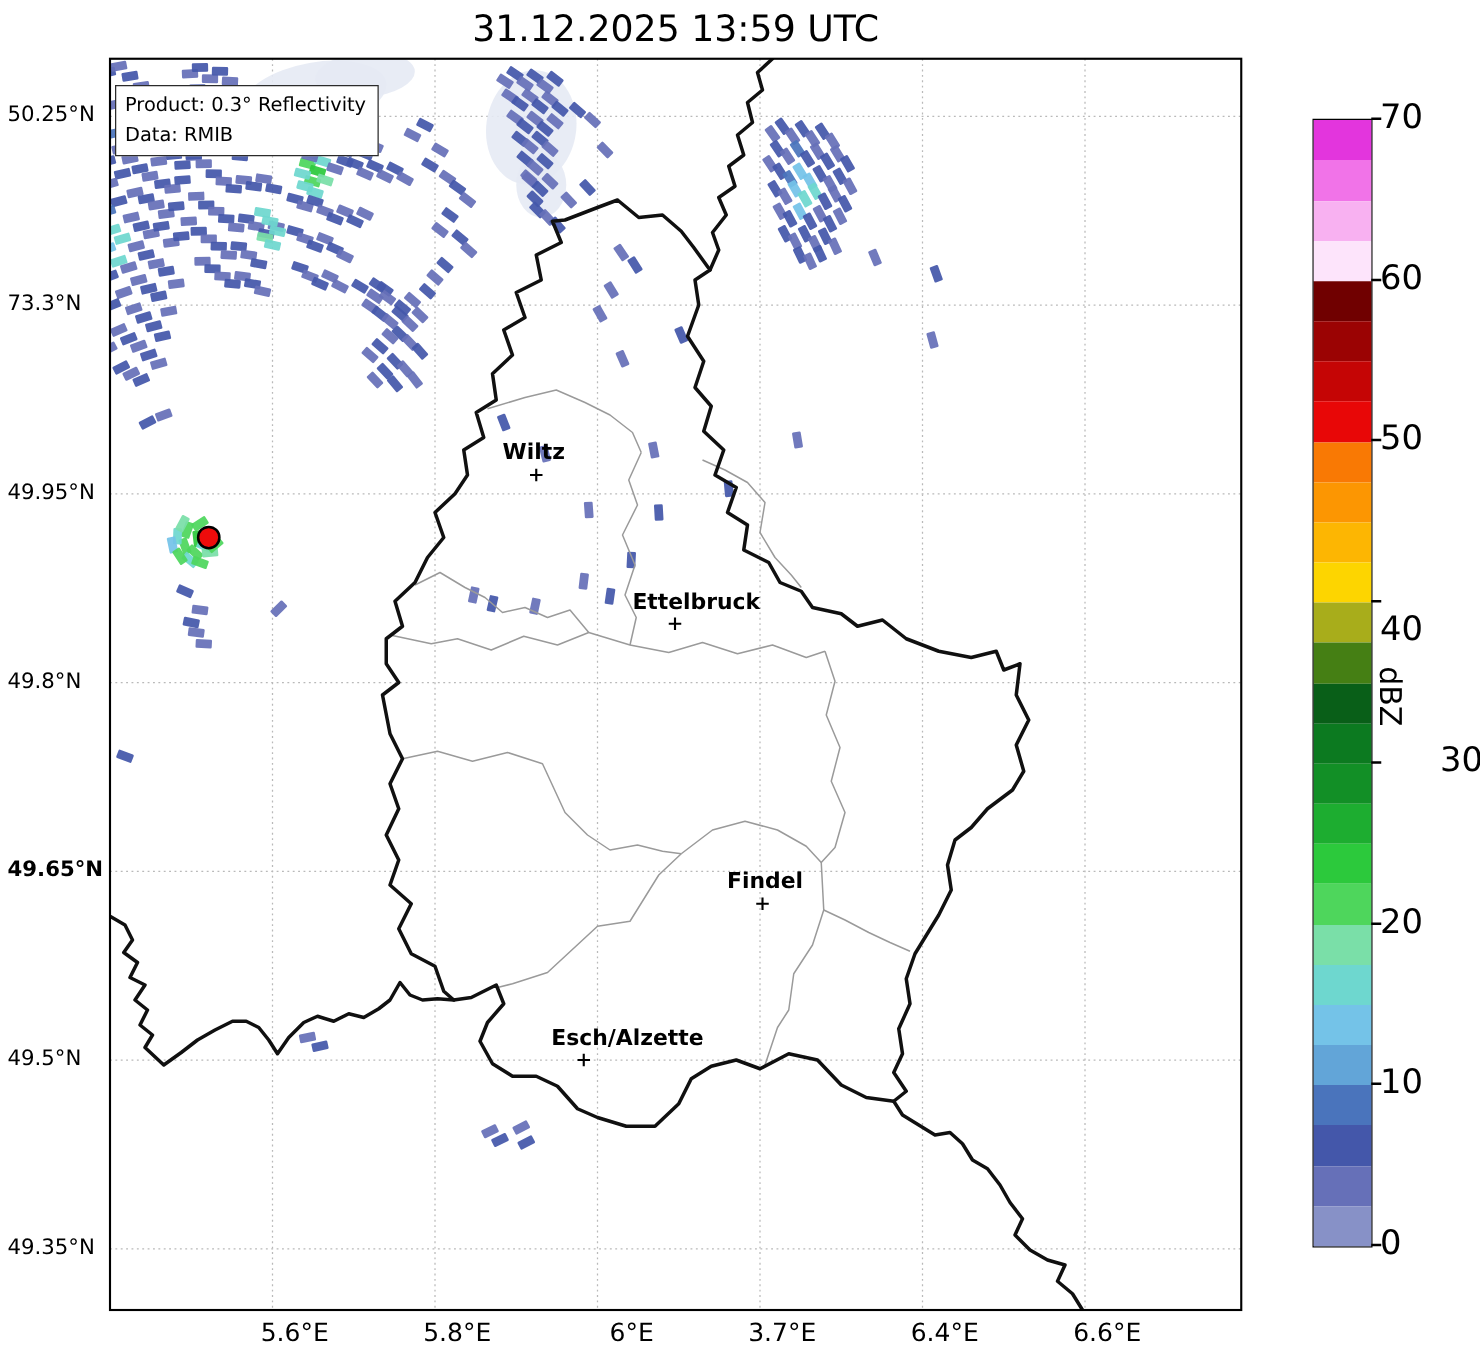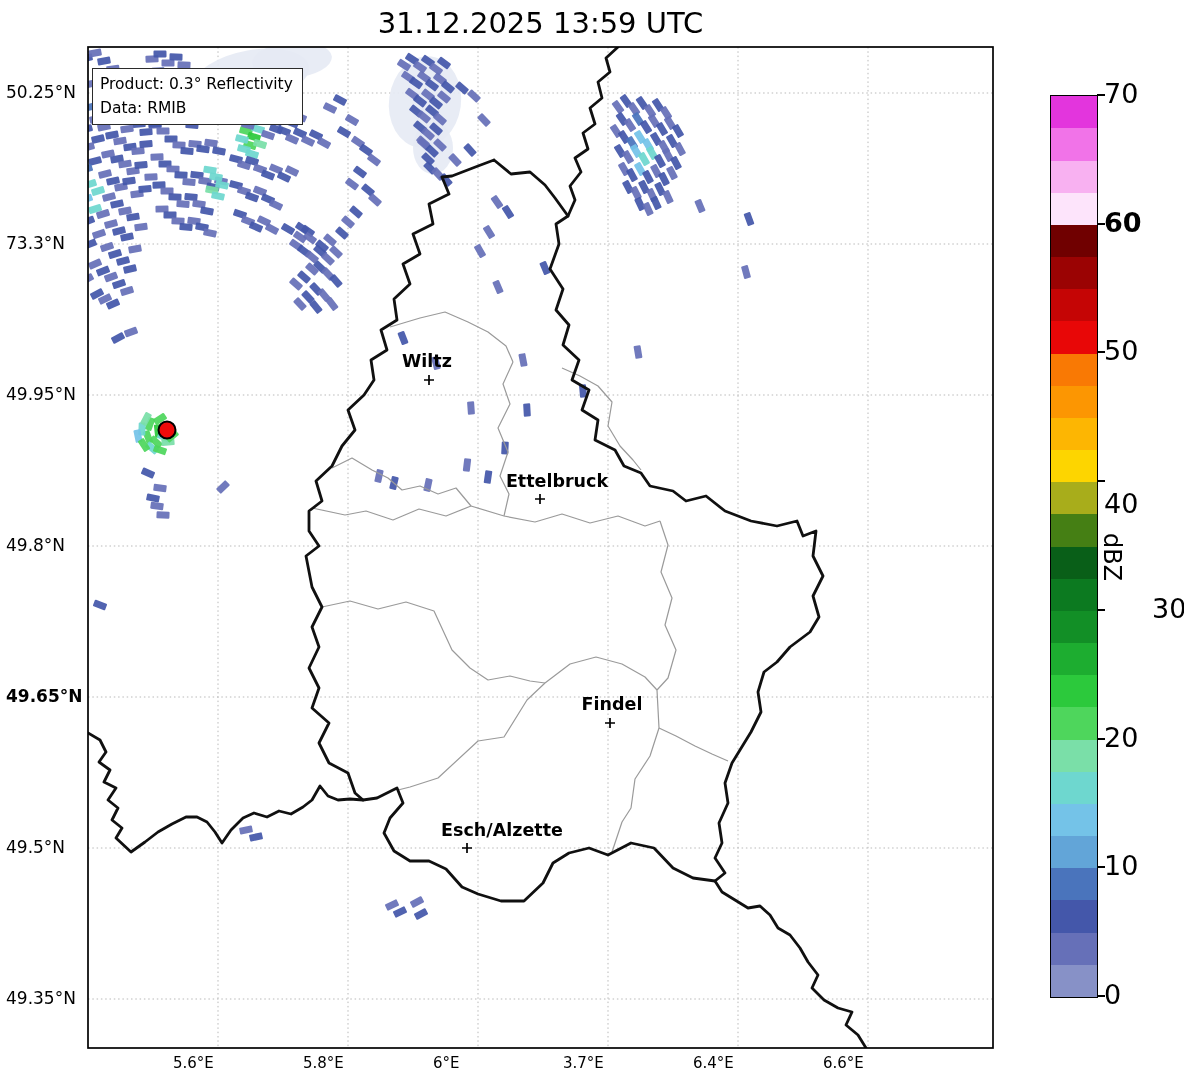--- a/index.html
+++ b/index.html
@@ -2,21 +2,21 @@
 <html><head>
 <meta charset="utf-8">
 <style>
   html,body{margin:0;padding:0;background:#fff;}
   #canvas{position:relative;width:1184px;height:1081px;background:#fff;overflow:hidden;
           font-family:"DejaVu Sans","Liberation Sans",sans-serif;color:#000;}
   .title{position:absolute;left:88px;top:6px;width:905px;text-align:center;
          font-size:29px;letter-spacing:0px;}
   .infobox{position:absolute;left:92px;top:53px;background:#fff;border:1.4px solid #2b2b2b;
            padding:3px 9px 4px 7px;font-size:15.5px;line-height:1.55;z-index:5;margin-top:15px;}
-  .xtick{position:absolute;width:90px;text-align:left;font-size:15px;top:1054px;}
+  .xtick{position:absolute;width:90px;text-align:right;font-size:20px;top:1054px;}
   .ytick{position:absolute;width:78px;text-align:left;font-size:17px;left:6px;}
   .cbar{position:absolute;left:1050px;top:95px;width:46px;height:901px;
         border:1.6px solid #000;display:flex;flex-direction:column-reverse;}
   .cbar-band{width:100%;flex:1 1 auto;}
   .cbar-ticklabel{position:absolute;left:1104px;font-size:27px;}
   .cbar-tickmark{position:absolute;left:1097px;width:8px;height:2px;background:#000;}
   .cbar-label{position:absolute;left:1126px;top:533px;font-size:24px;
               transform:rotate(90deg);transform-origin:left top;}
   svg{position:absolute;left:0;top:0;}
 </style>
@@ -486,21 +486,21 @@
       <div class="cbar-ticklabel" style="top: 850.286px;">10</div>
       <div class="cbar-tickmark" style="top: 737.571px;"></div>
       <div class="cbar-ticklabel" style="top: 721.571px;">20</div>
       <div class="cbar-tickmark" style="top: 608.857px;"></div>
       <div class="cbar-ticklabel" style="top: 592.857px; margin-left: 48px;">30</div>
       <div class="cbar-tickmark" style="top: 480.143px;"></div>
       <div class="cbar-ticklabel" style="top: 488px;">40</div>
       <div class="cbar-tickmark" style="top: 351.429px;"></div>
       <div class="cbar-ticklabel" style="top: 335.429px;">50</div>
       <div class="cbar-tickmark" style="top: 222.714px;"></div>
-      <div class="cbar-ticklabel" style="top: 206.714px; font-weight: bold;">60</div>
+      <div class="cbar-ticklabel" style="top: 206.714px;">60</div>
       <div class="cbar-tickmark" style="top: 94px;"></div>
       <div class="cbar-ticklabel" style="top: 78px;">70</div>
     </div>
   <div class="cbar-label">dBZ</div>
 
   <div id="axisLabels">
       <div class="xtick" style="left: 173px;">5.6°E</div>
       <div class="xtick" style="left: 303px;">5.8°E</div>
       <div class="xtick" style="left: 433px;">6°E</div>
       <div class="xtick" style="left: 563px;">3.7°E</div>

